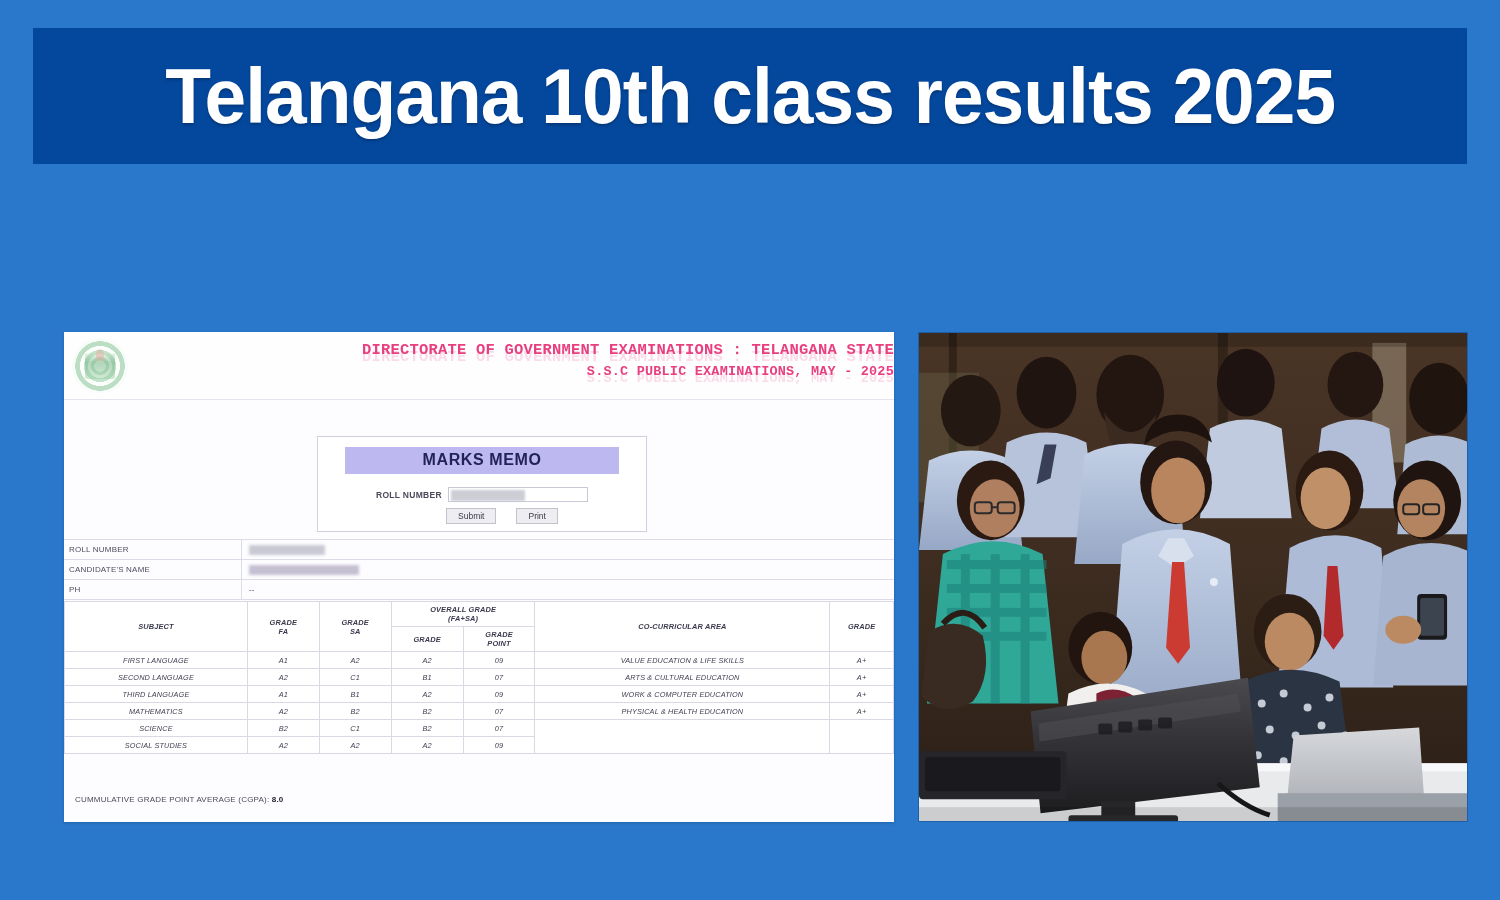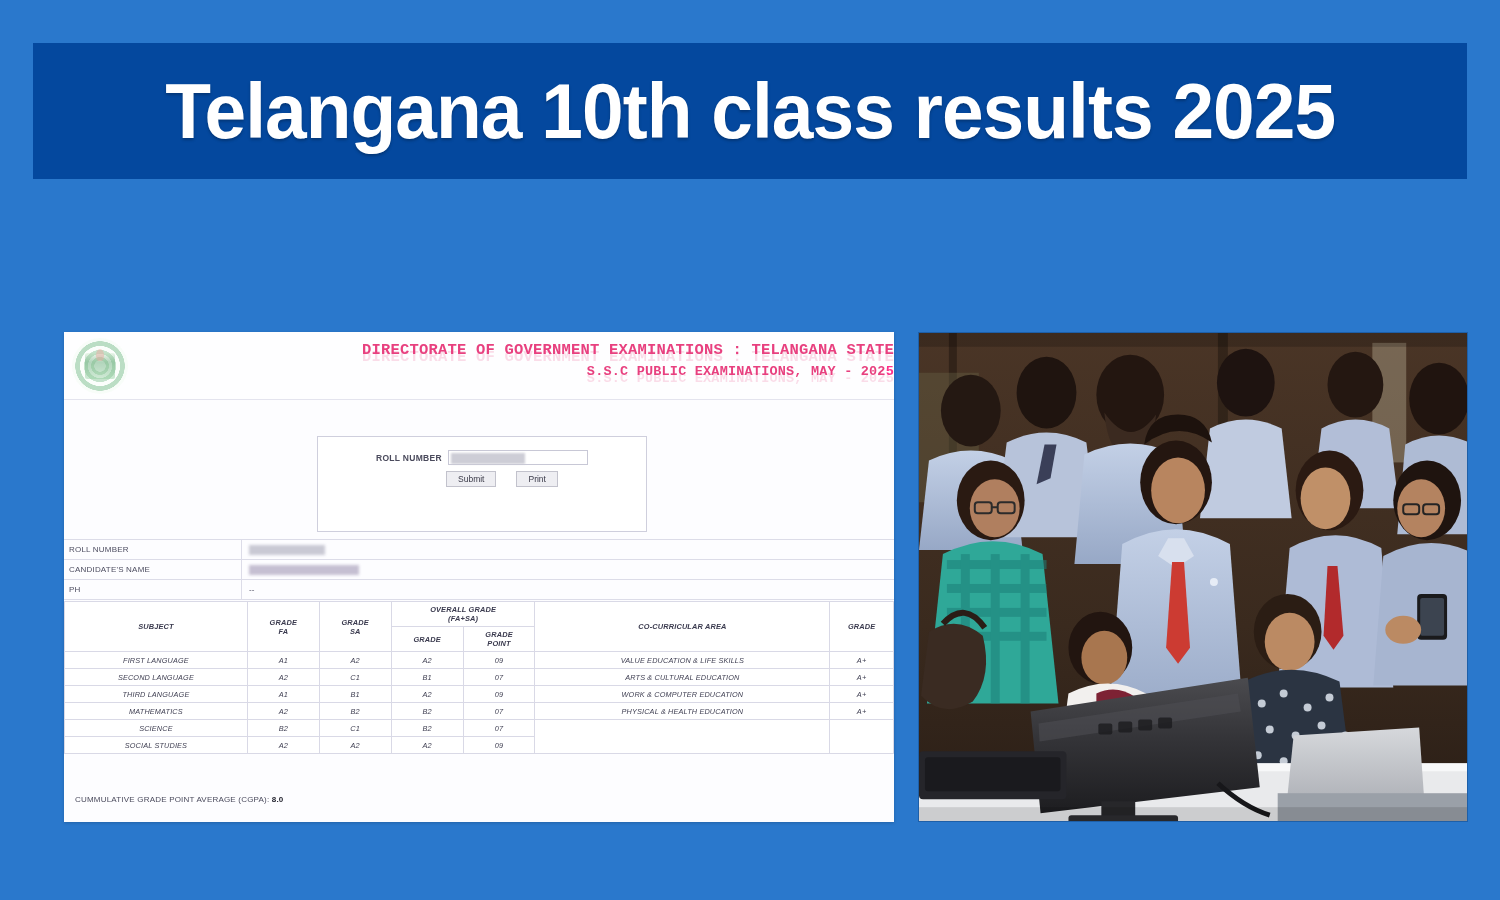--- a/index.html
+++ b/index.html
@@ -10,21 +10,21 @@
     background: #2a78cc;
     font-family: "Liberation Sans", sans-serif;
     overflow: hidden;
     position: relative;
   }
 
   
   #title-banner {
     position: absolute;
     left: 33px;
-    top: 43px;
+    top: 28px;
     width: 1434px;
     height: 136px;
     background: #04489e;
     display: flex;
     align-items: center;
     justify-content: center;
   }
   #title-text {
     color: #ffffff;
     font-family: "Liberation Sans", sans-serif;
@@ -297,20 +297,21 @@
       <div id="emblem-inner"></div>
       <div id="emblem-flame"></div>
     </div>
     <div class="hdr-line" id="hdr-line1">DIRECTORATE OF GOVERNMENT EXAMINATIONS : TELANGANA STATE</div>
     <div class="hdr-line" id="hdr-line2">
       <span>S.S.C PUBLIC EXAMINATIONS, MAY - 202</span><span class="yr-hl">5</span>
     </div>
   </div>
 
   <div id="lookup-panel">
+    <div id="lookup-title">MARKS MEMO</div>
     <div id="lookup-row">
       <span id="roll-label">ROLL NUMBER</span>
       <span id="roll-input" placeholder=""></span>
     </div>
     <div id="lookup-btns">
       <span class="memo-btn">Submit</span>
       <span class="memo-btn">Print</span>
     </div>
   </div>
 

